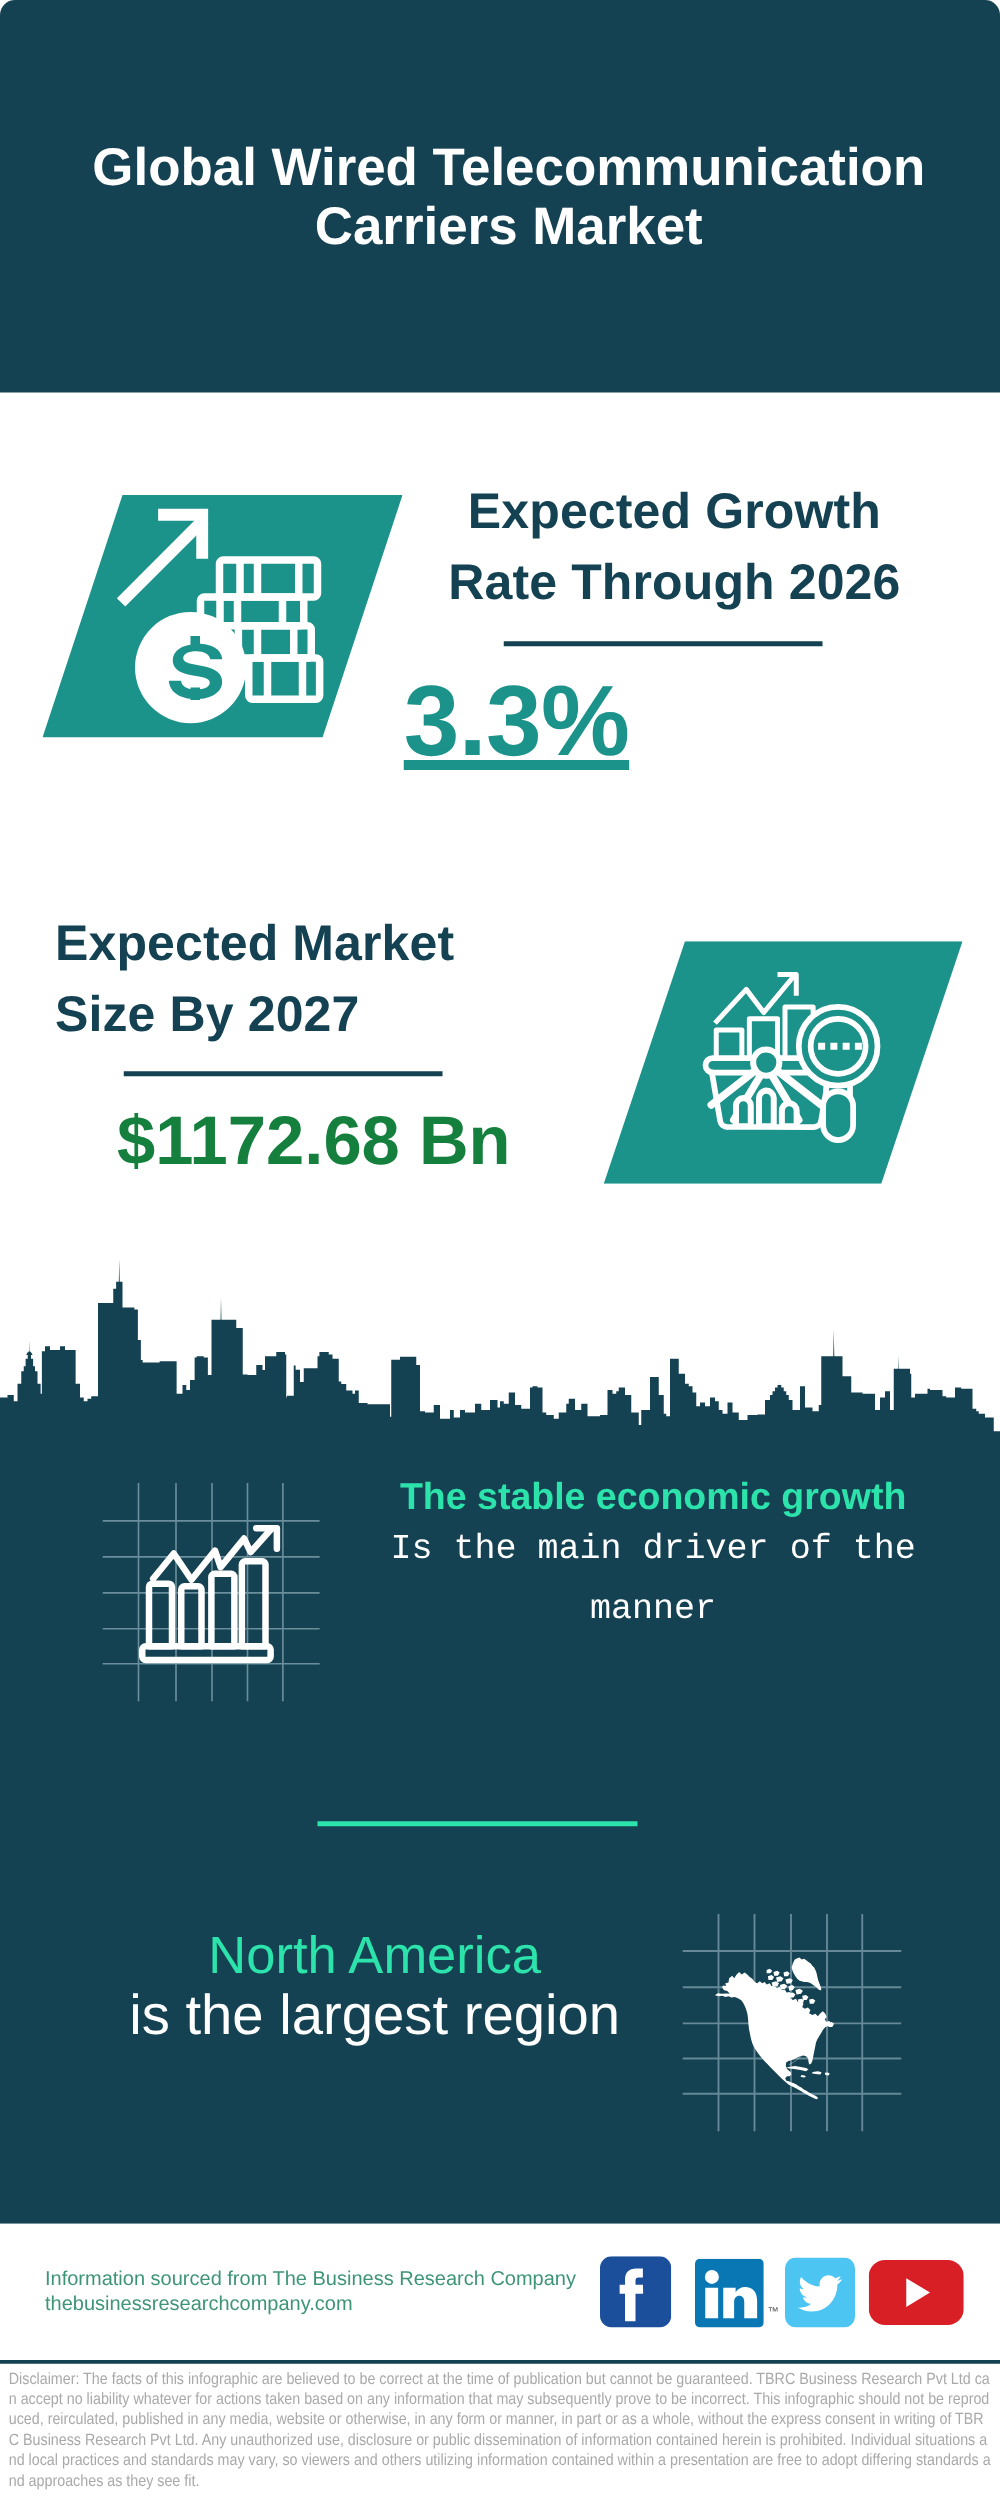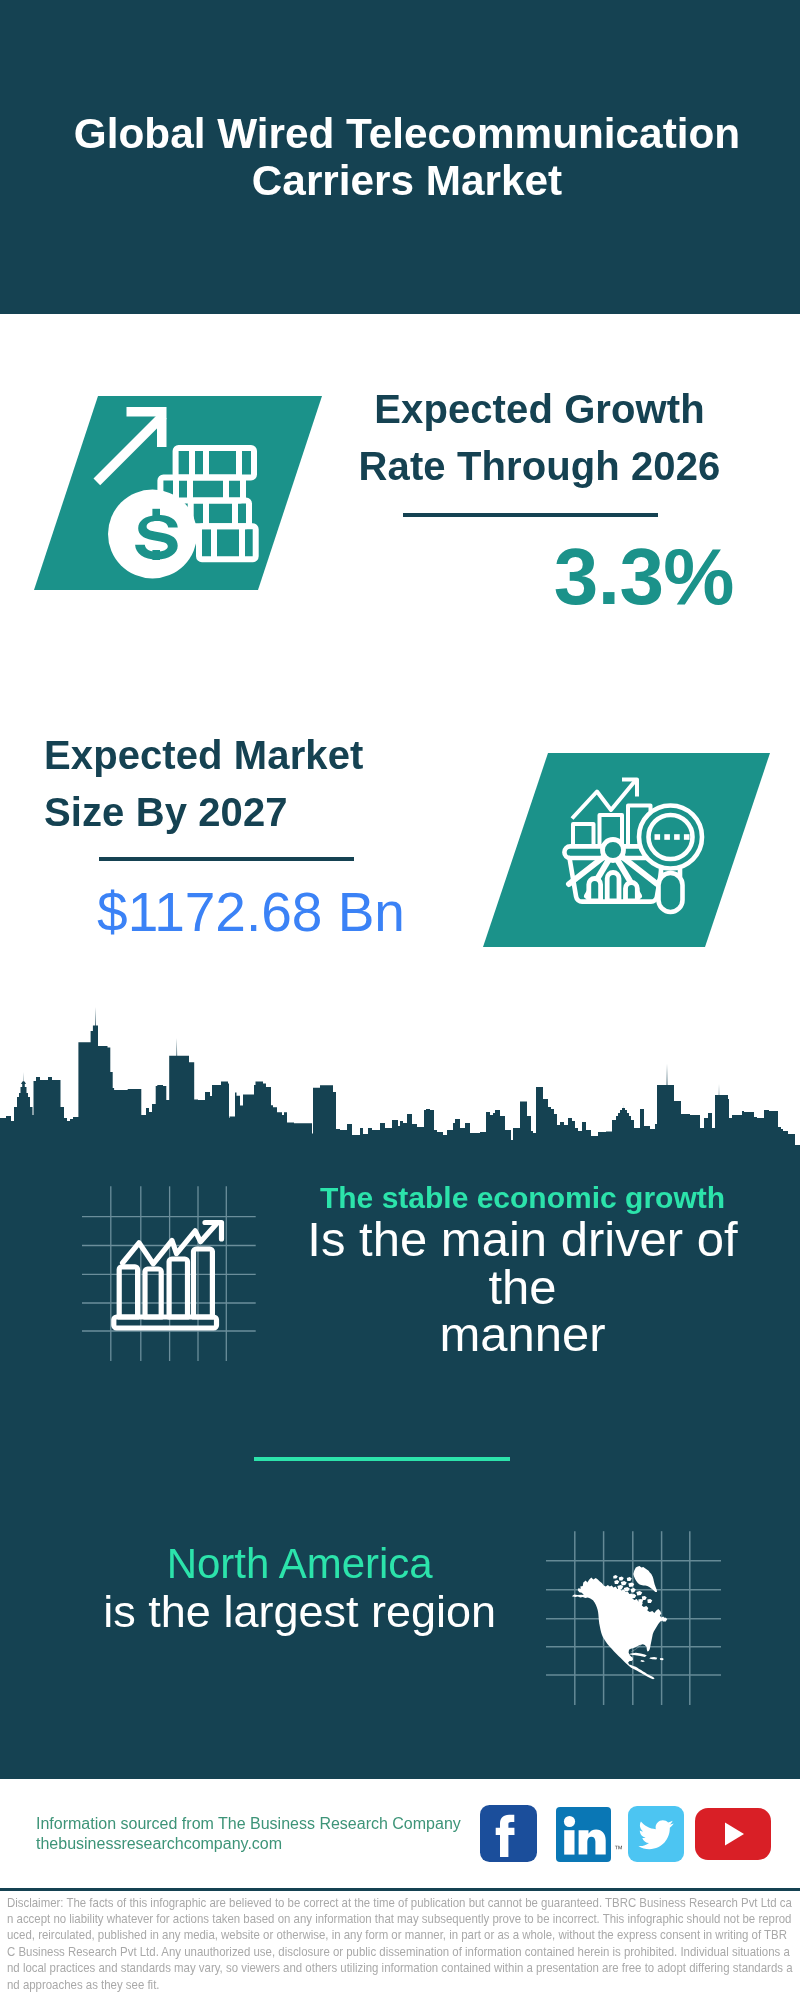--- a/index.html
+++ b/index.html
@@ -1,49 +1,49 @@
 <!DOCTYPE html>
 <html><head>
 <meta charset="utf-8">
 <title>Global Wired Telecommunication Carriers Market</title>
 <style>
   html,body{margin:0;padding:0;}
   body{width:800px;height:2000px;background:#ffffff;font-family:"Liberation Sans",sans-serif;overflow:hidden;
        -webkit-font-smoothing:antialiased;}
-  .page{position:relative;width:800px;height:2000px;overflow:hidden;background:#fff;}
+  .page{position:relative;width:800px;height:2000px;overflow:hidden;background:#fff;border-radius:12px;}
 
   
   .header{position:absolute;left:0;top:0;width:800px;height:314px;background:#154252;}
   .header-title{position:absolute;left:7px;top:109.5px;width:800px;text-align:center;color:#ffffff;
        font-size:42.3px;font-weight:bold;line-height:47px;}
 
   
   .para-1{position:absolute;left:34px;top:396px;width:288px;height:194px;}
   .stat-label{color:#154252;font-size:40px;font-weight:bold;line-height:57px;letter-spacing:0.1px;}
   .stat-value{color:#1b928a;font-size:80px;font-weight:bold;line-height:80px;letter-spacing:-0.5px;}
   .stat1-text{position:absolute;left:329.5px;top:380.6px;width:420px;text-align:center;}
   .stat1-rule{position:absolute;left:402.9px;top:513px;width:254.8px;height:3.8px;background:#154252;}
-  .stat1-value{position:absolute;left:334px;top:537.4px;width:400px;text-align:right;}
+  .stat1-value{position:absolute;left:323px;top:537.4px;width:400px;text-align:left;text-decoration:underline;}
 
   
   .stat2-text{position:absolute;left:44px;top:727px;width:420px;text-align:left;}
   .stat2-rule{position:absolute;left:99px;top:857px;width:254.8px;height:3.8px;background:#154252;}
   .stat2-value{position:absolute;left:51px;top:885px;width:400px;text-align:center;
-      color:#3b82f6;font-size:55px;font-weight:normal;line-height:55px;}
+      color:#15803d;font-size:55px;font-weight:bold;line-height:55px;}
   .para-2{position:absolute;left:483px;top:753px;width:287px;height:194px;}
 
   
   .darkbody{position:absolute;left:0;top:1148px;width:800px;height:631px;background:#154252;}
   .skyline{position:absolute;left:0;top:1005px;width:800px;height:147px;}
 
   
   .driver-icon{position:absolute;left:82px;top:1186px;width:184px;height:180px;}
   .driver-text{position:absolute;left:272.5px;top:1180px;width:500px;text-align:center;}
   .green-line{color:#2ce3ab;font-size:30px;font-weight:bold;line-height:36px;}
-  .white-line{color:#ffffff;font-size:49px;line-height:47.6px;}
+  .white-line{color:#ffffff;font-size:28px;line-height:47.6px;font-family:Liberation Mono, monospace;}
   .driver-text .white-line:first-of-type{margin-top:1px;}
 
   .mid-rule{position:absolute;left:253.8px;top:1456.6px;width:256px;height:4px;background:#2ce3ab;}
 
   
   .region-text{position:absolute;left:44.7px;top:1541px;width:510px;text-align:center;}
   .region-green{color:#2ce3ab;font-size:42px;font-weight:normal;line-height:46px;}
   .region-white{color:#ffffff;font-size:45px;line-height:50.4px;}
   .map-icon{position:absolute;left:546.2px;top:1531px;width:178px;height:176px;}
 

